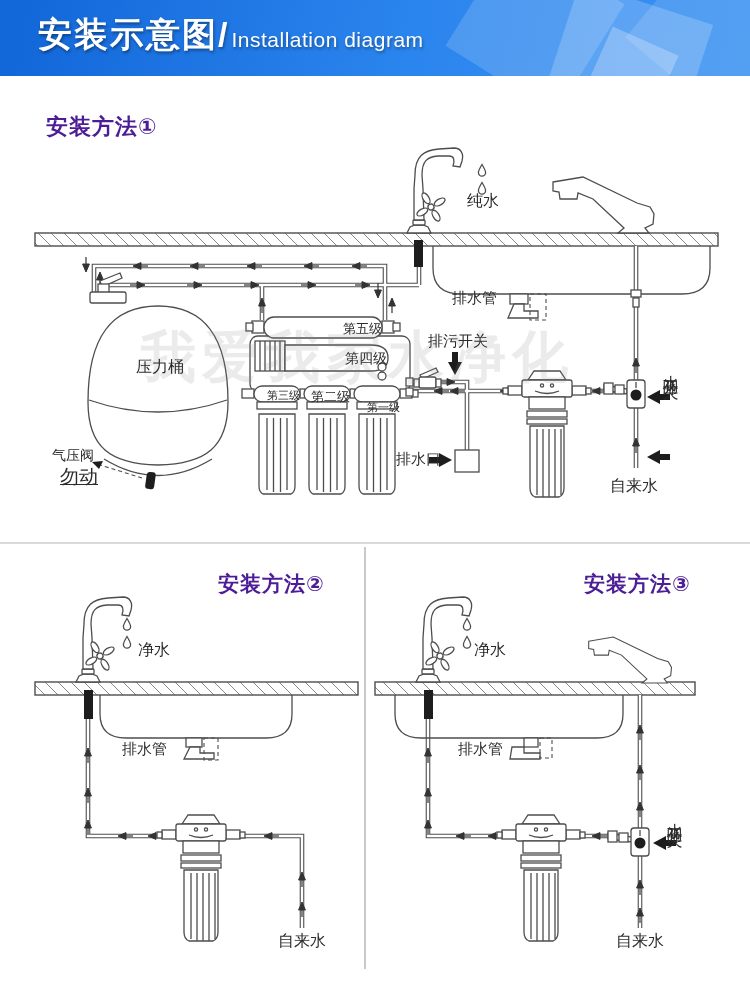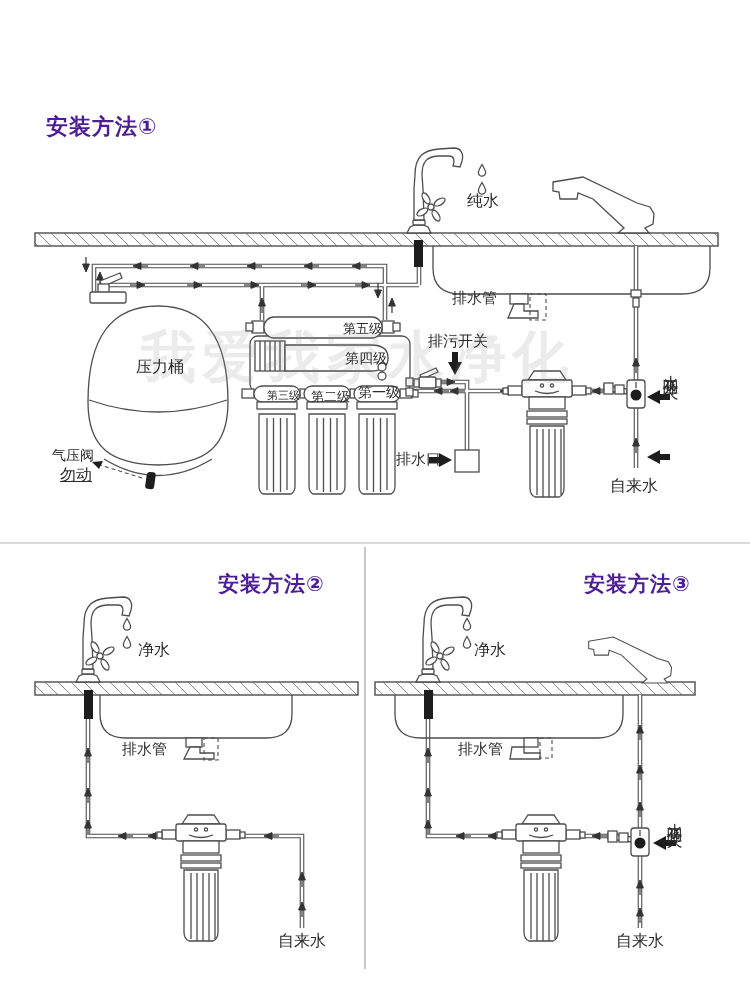--- a/index.html
+++ b/index.html
@@ -27,20 +27,30 @@
   svg .tube{stroke:#4d4d4d;stroke-width:4.6;fill:none;}
   svg .tubein{stroke:#fff;stroke-width:2.4;fill:none;}
   svg .dash{stroke:#4d4d4d;stroke-width:1.1;fill:none;stroke-dasharray:4 3;}
   svg .blk{fill:#1d1d1d;stroke:none;}
 </style>
 </head>
 <body>
 
 <div class="page">
 
+  <div class="banner">
+    <div class="poly" style="left:470px;top:-40px;width:130px;height:130px;transform:rotate(32deg);"></div>
+    <div class="poly" style="left:555px;top:0px;width:140px;height:140px;transform:rotate(18deg);background:rgba(255,255,255,.20);"></div>
+    <div class="poly" style="left:650px;top:-30px;width:120px;height:120px;transform:rotate(40deg);background:rgba(255,255,255,.13);"></div>
+    <div class="poly" style="left:595px;top:38px;width:72px;height:72px;transform:rotate(24deg);background:rgba(255,255,255,.26);"></div>
+    <div class="banner-title">
+      <span class="t-zh">安装示意图/</span>
+      <span class="t-en">Installation diagram</span>
+    </div>
+  </div>
 
   <svg width="750" height="991" viewBox="0 0 750 991" style="position:absolute;left:0;top:0;">
     <defs>
       <pattern id="hatch" width="13" height="13" patternUnits="userSpaceOnUse">
         <path d="M0,0 L13,13" stroke="#8a8a8a" stroke-width="1"></path>
       </pattern>
       <g id="arrL" stroke="#333" fill="#333">
         <path d="M0,0 L8,-3.4 L8,3.4 Z"></path>
           <line x1="7" y1="0" x2="15" y2="0" stroke-width="1.2"></line>
       </g>
@@ -336,24 +346,24 @@
   <div class="heading" style="left:46px;top:112px;font-size:22px;">安装方法①</div>
   <div class="watermark">我爱我家水净化</div>
   <div class="lb" style="left:467px;top:192px;font-size:16px;text-align:right;">纯水</div>
   <div class="lb" style="left:452px;top:289px;font-size:15px;">排水管</div>
   <div class="lb" style="left:428px;top:332px;font-size:15px;">排污开关</div>
   <div class="lb" style="left:136px;top:358px;font-size:16px;">压力桶</div>
   <div class="stage-lb" style="left:264px;top:320px;width:118px;font-size:13px;">第五级</div>
   <div class="stage-lb" style="left:285px;top:350px;width:102px;font-size:14px;">第四级</div>
   <div class="stage-lb" style="left:254px;top:388px;width:46px;font-size:11px;">第三级</div>
   <div class="stage-lb" style="left:304px;top:388px;width:46px;font-size:13px;">第二级</div>
-  <div class="stage-lb" style="left:354px;top:384px;width:46px;font-size:14px;">第一级</div>
+  <div class="stage-lb" style="left:354px;top:400px;width:46px;font-size:11px;">第一级</div>
   <div class="lb" style="left:396px;top:450px;font-size:15px;text-align:center;">排水口</div>
   <div class="lb" style="left:52px;top:447px;font-size:14px;">气压阀</div>
-  <div class="lb" style="left:60px;top:466px;font-size:16px;text-decoration:underline;">勿动</div>
+  <div class="lb" style="left:60px;top:466px;font-size:19px;text-decoration:underline;">勿动</div>
   <div class="lb vert" style="left:661px;top:362px;font-size:16px;">水阀开关</div>
   <div class="lb" style="left:610px;top:477px;font-size:16px;">自来水</div>
 
   <div class="heading" style="left:218px;top:570px;">安装方法②</div>
   <div class="lb" style="left:138px;top:641px;font-size:16px;">净水</div>
   <div class="lb" style="left:122px;top:740px;font-size:15px;">排水管</div>
   <div class="lb" style="left:278px;top:932px;font-size:16px;">自来水</div>
 
   <div class="heading" style="left:584px;top:570px;">安装方法③</div>
   <div class="lb" style="left:474px;top:641px;font-size:16px;">净水</div>

